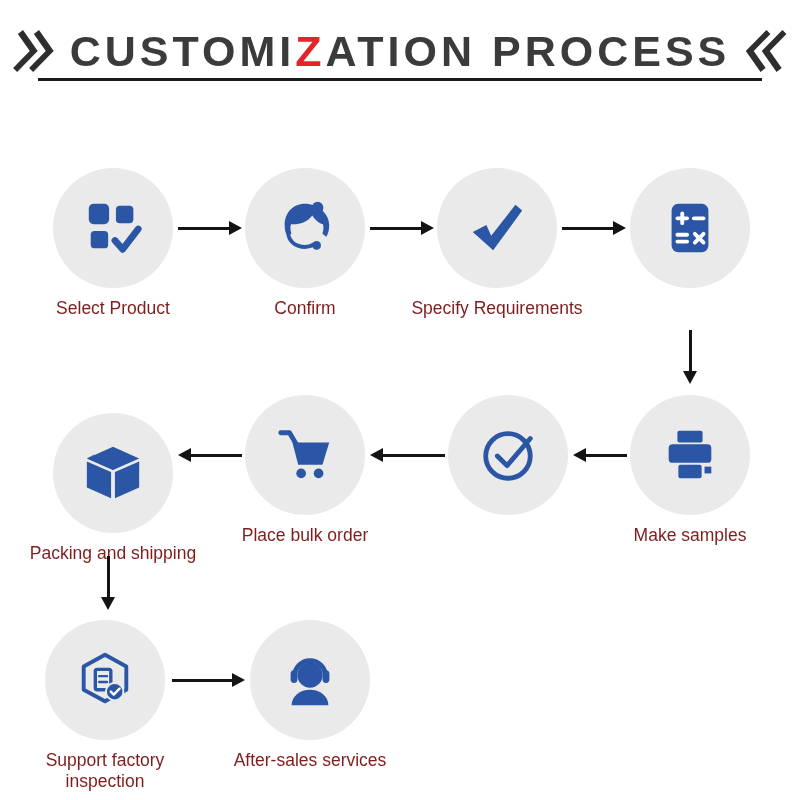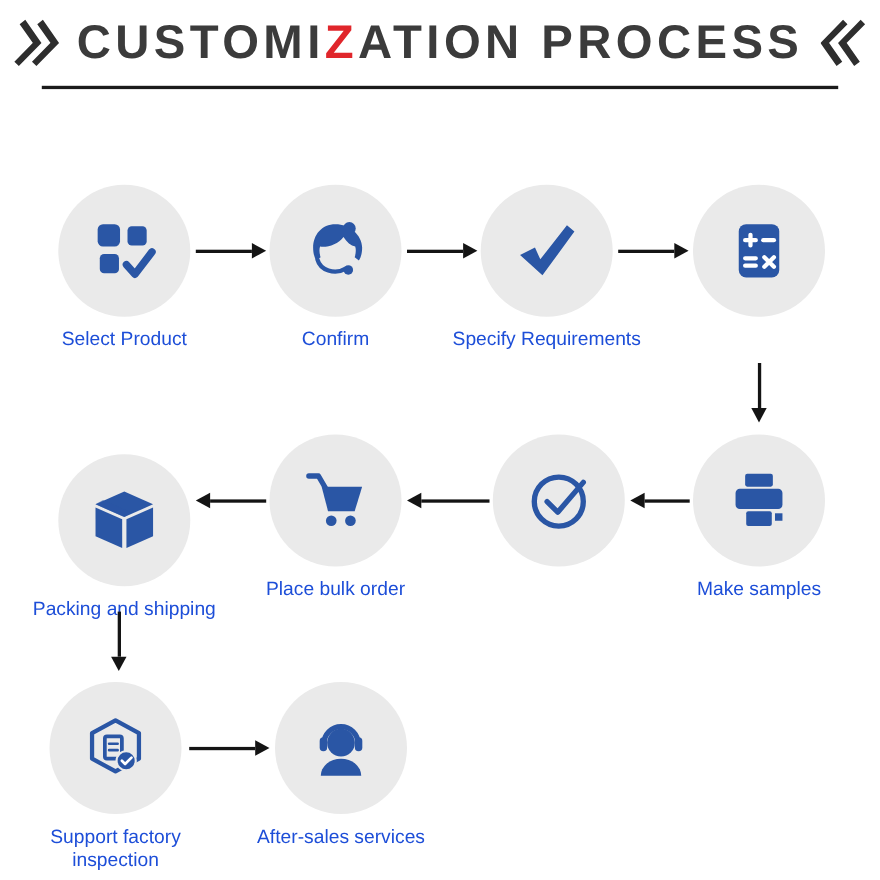--- a/index.html
+++ b/index.html
@@ -2,38 +2,38 @@
 <html><head>
 <meta charset="utf-8">
 <style>
   html,body{margin:0;padding:0;background:#ffffff;}
   .canvas{
     position:relative;width:800px;height:800px;margin:0 auto;background:#ffffff;
     font-family:"Liberation Sans", sans-serif;overflow:hidden;
   }
   
   .titlebar{
-    position:absolute;top:10px;left:0;right:0;height:58px;
+    position:absolute;top:22px;left:0;right:0;height:58px;
     display:flex;align-items:center;justify-content:center;gap:16px;
   }
   .page-title{
     margin:0;font-size:43px;font-weight:600;letter-spacing:4px;color:#3b3b3b;
     white-space:nowrap;
   }
   .page-title .accent{color:#e0262b;}
   .rule{position:absolute;top:78px;left:38px;width:724px;height:3px;background:#1b1b1b;}
   
   .node{position:absolute;width:120px;height:120px;}
   .circle{
     width:120px;height:120px;border-radius:50%;background:#eaeaea;
     display:flex;align-items:center;justify-content:center;
   }
   .label{
     position:absolute;top:130px;left:50%;transform:translateX(-50%);
-    white-space:nowrap;font-size:17.5px;color:#1d4ed8;text-align:center;line-height:1.2;
+    white-space:nowrap;font-size:17.5px;color:#7f1d1d;text-align:center;line-height:1.2;
   }
   .label.wrap{white-space:normal;width:170px;}
   
   .ic .f{fill:#2a56a5;}
   .ic .k{stroke:#2a56a5;fill:none;stroke-linecap:round;stroke-linejoin:round;}
   .ic .w{stroke:#ffffff;fill:none;stroke-linecap:round;stroke-linejoin:round;}
   
   .arrow{position:absolute;}
   .arrow .shaft{position:absolute;background:#141414;}
   .arrow .head{position:absolute;width:0;height:0;}

